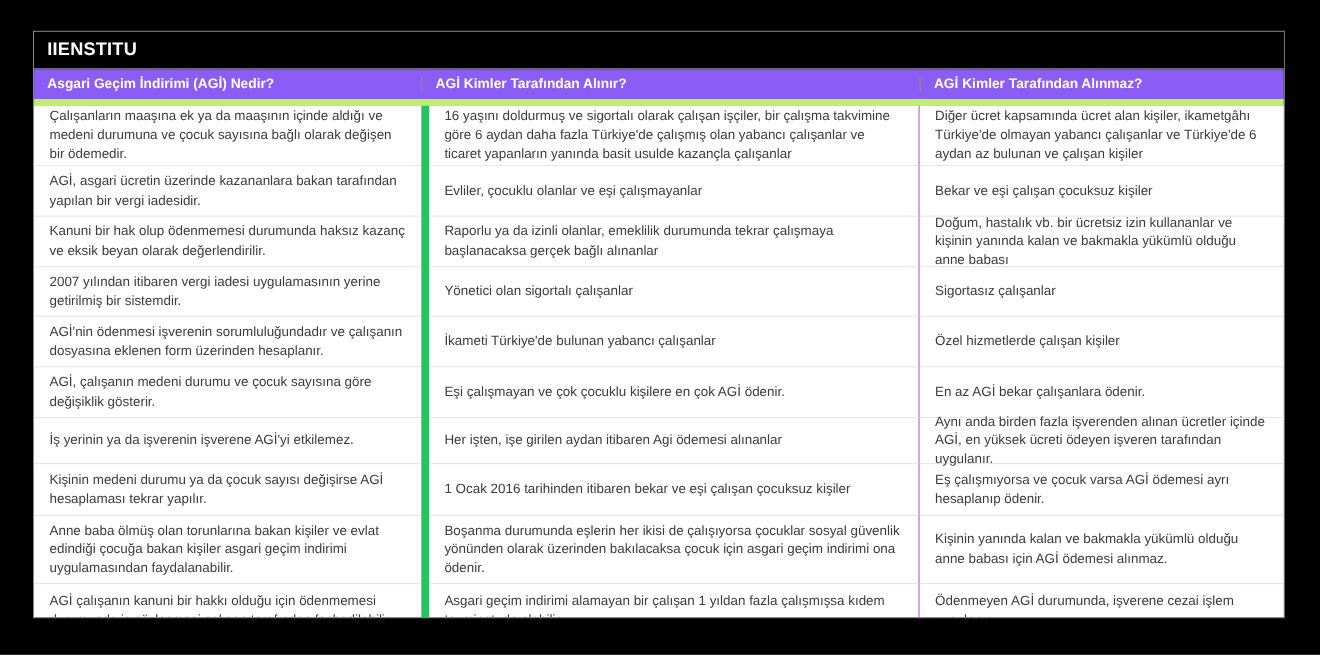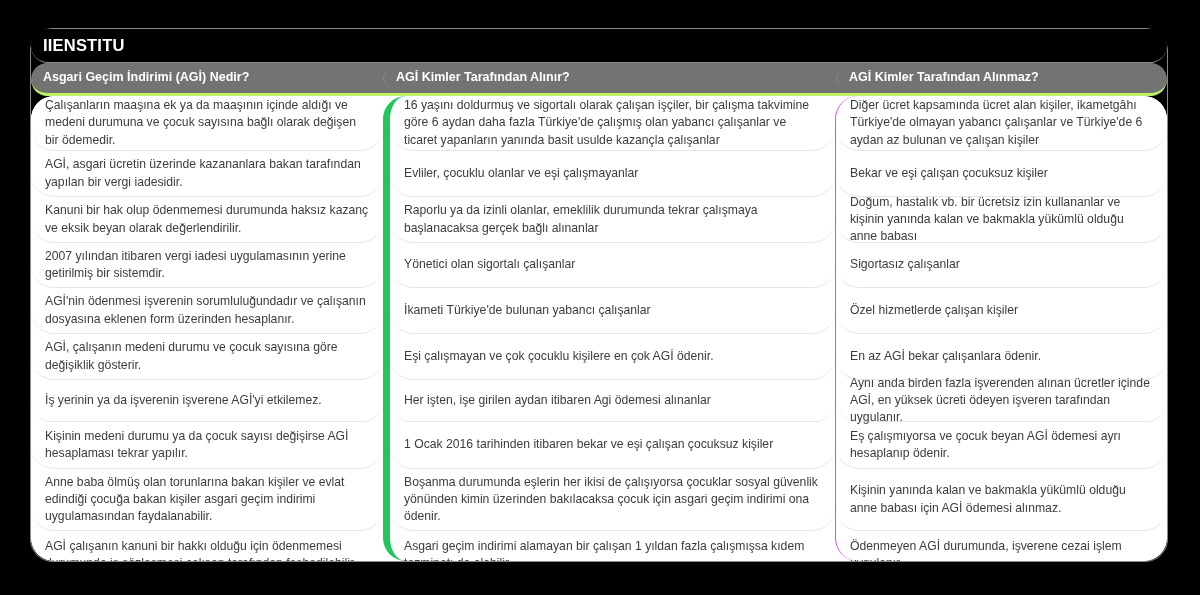--- a/index.html
+++ b/index.html
@@ -1,15 +1,15 @@
 <!DOCTYPE html>
 <html><head>
 <meta charset="utf-8">
 <style>
-  * { box-sizing: border-box; margin: 0; padding: 0; border-radius: 23px; }
+  * { box-sizing: border-box; margin: 0; padding: 0; }
   html, body {
     width: 1200px;
     height: 595px;
     background: #000000;
     font-family: "Liberation Sans", sans-serif;
     overflow: hidden;
   }
   #page {
     position: relative;
     width: 1200px;
@@ -38,23 +38,23 @@
   }
   .brand-title {
     color: #ffffff;
     font-size: 16.5px;
     font-weight: bold;
     letter-spacing: 0.2px;
   }
   .head-row {
     display: flex;
     height: 33px;
-    background: #737373;
+    background: #8b5cf6;
     flex: 0 0 auto;
-    border-bottom: 3px solid #bef264;
+    border-bottom: 6px solid #bef264;
     align-items: center;
   }
   .head-cell {
     color: #ffffff;
     font-size: 12.5px;
     font-weight: bold;
     display: flex;
     align-items: center;
     padding: 0 12px;
     line-height: 1.25;
@@ -132,32 +132,32 @@
 
       <div class="col c1">
         <div class="cell h0">16 yaşını doldurmuş ve sigortalı olarak çalışan işçiler, bir çalışma takvimine göre 6 aydan daha fazla Türkiye'de çalışmış olan yabancı çalışanlar ve ticaret yapanların yanında basit usulde kazançla çalışanlar</div>
         <div class="cell h1">Evliler, çocuklu olanlar ve eşi çalışmayanlar</div>
         <div class="cell h2">Raporlu ya da izinli olanlar, emeklilik durumunda tekrar çalışmaya başlanacaksa gerçek bağlı alınanlar</div>
         <div class="cell h3">Yönetici olan sigortalı çalışanlar</div>
         <div class="cell h4">İkameti Türkiye'de bulunan yabancı çalışanlar</div>
         <div class="cell h5">Eşi çalışmayan ve çok çocuklu kişilere en çok AGİ ödenir.</div>
         <div class="cell h6">Her işten, işe girilen aydan itibaren Agi ödemesi alınanlar</div>
         <div class="cell h7">1 Ocak 2016 tarihinden itibaren bekar ve eşi çalışan çocuksuz kişiler</div>
-        <div class="cell h8">Boşanma durumunda eşlerin her ikisi de çalışıyorsa çocuklar sosyal güvenlik yönünden kimin üzerinden bakılacaksa çocuk için asgari geçim indirimi ona ödenir.</div>
+        <div class="cell h8">Boşanma durumunda eşlerin her ikisi de çalışıyorsa çocuklar sosyal güvenlik yönünden olarak üzerinden bakılacaksa çocuk için asgari geçim indirimi ona ödenir.</div>
         <div class="cell h9">Asgari geçim indirimi alamayan bir çalışan 1 yıldan fazla çalışmışsa kıdem tazminatı da alabilir.</div>
       </div>
 
       <div class="col c2">
         <div class="cell h0">Diğer ücret kapsamında ücret alan kişiler, ikametgâhı Türkiye'de olmayan yabancı çalışanlar ve Türkiye'de 6 aydan az bulunan ve çalışan kişiler</div>
         <div class="cell h1">Bekar ve eşi çalışan çocuksuz kişiler</div>
         <div class="cell h2">Doğum, hastalık vb. bir ücretsiz izin kullananlar ve kişinin yanında kalan ve bakmakla yükümlü olduğu anne babası</div>
         <div class="cell h3">Sigortasız çalışanlar</div>
         <div class="cell h4">Özel hizmetlerde çalışan kişiler</div>
         <div class="cell h5">En az AGİ bekar çalışanlara ödenir.</div>
         <div class="cell h6">Aynı anda birden fazla işverenden alınan ücretler içinde AGİ, en yüksek ücreti ödeyen işveren tarafından uygulanır.</div>
-        <div class="cell h7">Eş çalışmıyorsa ve çocuk beyan AGİ ödemesi ayrı hesaplanıp ödenir.</div>
+        <div class="cell h7">Eş çalışmıyorsa ve çocuk varsa AGİ ödemesi ayrı hesaplanıp ödenir.</div>
         <div class="cell h8">Kişinin yanında kalan ve bakmakla yükümlü olduğu anne babası için AGİ ödemesi alınmaz.</div>
         <div class="cell h9">Ödenmeyen AGİ durumunda, işverene cezai işlem uygulanır.</div>
       </div>
 
     </div>
   </div>
 </div>
 
 </body></html>

